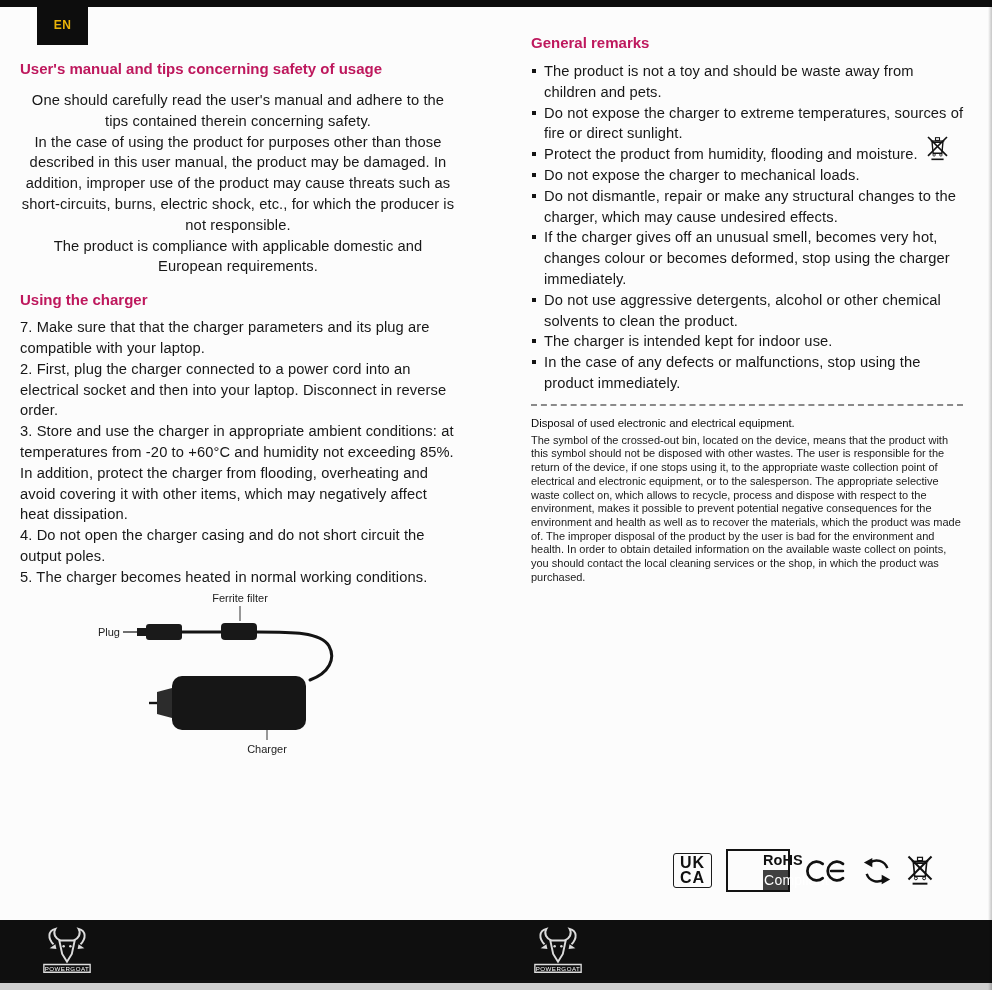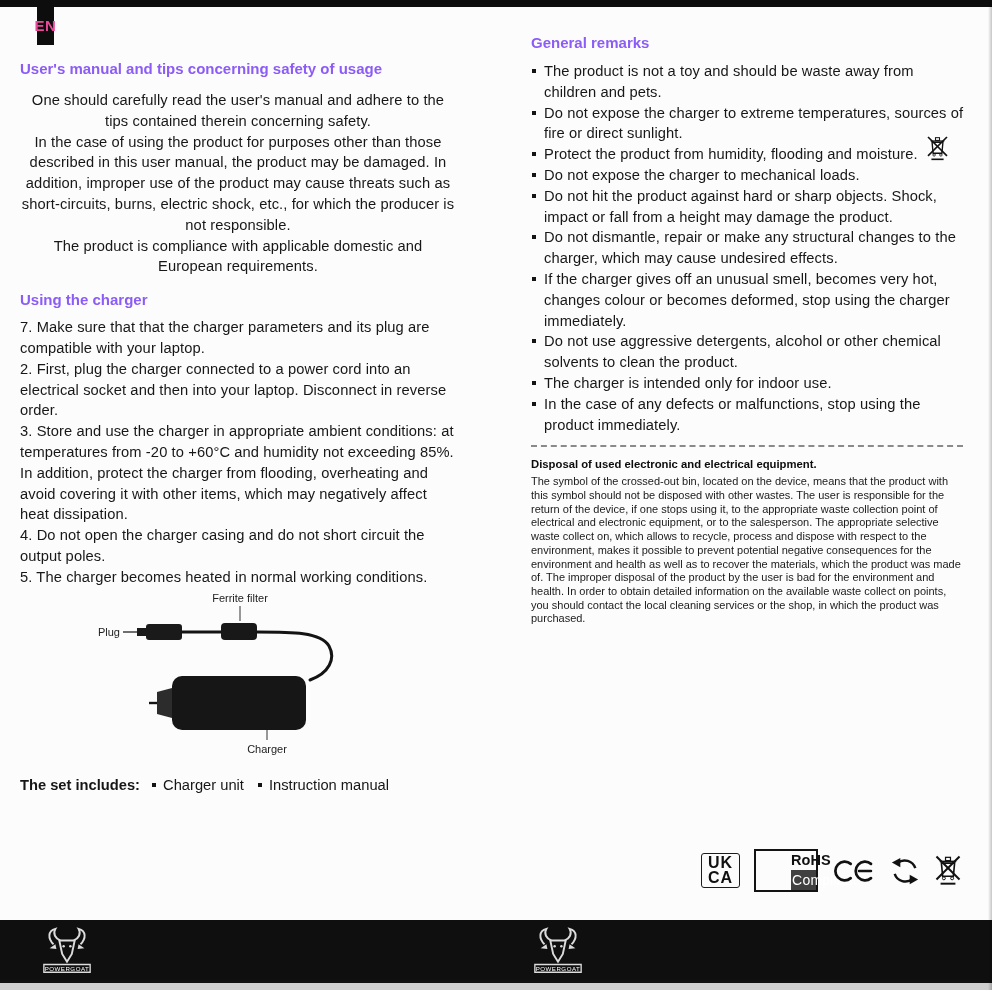--- a/index.html
+++ b/index.html
@@ -8,63 +8,63 @@
     width: 992px; height: 990px;
     background: #e8e8e8;
     font-family: "Liberation Sans", "DejaVu Sans", sans-serif;
   }
   .page {
     position: relative; width: 992px; height: 990px;
     background: #fcfcfc; overflow: hidden; color: #161616;
   }
   .top-strip { position: absolute; top: 0; left: 0; width: 992px; height: 7px; background: #0d0d0d; }
   .en-badge {
-    position: absolute; top: 5px; left: 37px; width: 17px; height: 40px;
-    background: #0d0d0d; color: #ec4899; font-weight: 700; font-size: 15px;
+    position: absolute; top: 5px; left: 37px; width: 51px; height: 40px;
+    background: #0d0d0d; color: #eab308; font-weight: 700; font-size: 12px;
     display: flex; align-items: center; justify-content: center; letter-spacing: 0.5px;
   }
   .right-edge {
     position: absolute; top: 0; right: 0; width: 4px; height: 100%;
     background: linear-gradient(to right, rgba(0,0,0,0), rgba(0,0,0,0.22));
   }
 
-  h2 { font-size: 15px; font-weight: 700; margin: 0; color: #8b5cf6; }
+  h2 { font-size: 15px; font-weight: 700; margin: 0; color: #be185d; }
   .col-left { position: absolute; left: 20px; top: 60px; width: 436px; }
   .col-right { position: absolute; left: 531px; top: 34px; width: 436px; }
 
   .body-text, .num-item, .bullets li {
     font-size: 14.7px; line-height: 20.8px; letter-spacing: 0.1px; color: #171717;
   }
   .body-text { margin: 0; text-align: center; }
   .intro-block { margin-top: 13px; }
   .h-using { margin: 14px 0 9px; }
   .num-item { margin: 0; }
   .h-charger { margin: 11px 0 6px; }
 
   .bullets { list-style: none; margin: 10px 0 0; padding: 0; }
   .bullets li { position: relative; padding-left: 13px; }
   .bullets li::before {
     content: ""; position: absolute; left: 1px; top: 8px;
     width: 4px; height: 4px; background: #141414;
   }
 
   .dashes { width: 432px; border-top: 2px dashed #8a8a8a; margin-top: 10px; }
-  .disposal-heading { font-size: 11.3px; font-weight: 700; margin: 11px 0 5px; color: #0c0c0c; }
+  .disposal-heading { font-size: 11.3px; font-weight: 400; margin: 11px 0 5px; color: #0c0c0c; }
   .small-text { font-size: 11px; line-height: 13.7px; margin: 0; width: 433px; color: #1a1a1a; }
 
   .diagram { display: block; }
   .set-line { margin-top: 13px; font-size: 14.7px; }
   .set-label { font-weight: 700; margin-right: 8px; }
   .set-item { margin-right: 10px; }
   .set-item::before {
     content: ""; display: inline-block; width: 4px; height: 4px;
     background: #141414; margin-right: 7px; vertical-align: 3px;
   }
 
-  .certs { position: absolute; left: 701px; top: 849px; display: flex; align-items: center; gap: 14px; }
+  .certs { position: absolute; left: 673px; top: 849px; display: flex; align-items: center; gap: 14px; }
   .ukca {
     border: 1.5px solid #1c1c1c; border-radius: 3px; padding: 2px 6px;
     display: flex; flex-direction: column; align-items: center;
   }
   .ukca span { font-size: 16px; font-weight: 800; line-height: 14.5px; letter-spacing: 1px; color: #101010; }
   .rohs { border: 2px solid #131313; width: 64px; text-align: center; background: #fcfcfc; padding-left: 35px; }
   .rohs-name { display: block; font-size: 14.5px; font-weight: 800; padding: 1px 0 2px; color: #101010; }
   .rohs-sub { display: block; background: #404040; color: #fff; font-size: 14px; padding: 2px 1px; letter-spacing: 0.2px; }
 
   .bottom-bar { position: absolute; left: 0; top: 920px; width: 992px; height: 63px; background: #0f0f0f; }
@@ -119,39 +119,33 @@
 
       <path d="M 137 104 L 152 100 L 152 130 L 137 126 Z" fill="#2c2c2c"></path>
       <line x1="129" y1="115" x2="137" y2="115" stroke="#141414" stroke-width="2.4"></line>
 
       <rect x="152" y="88" width="134" height="54" rx="10" fill="#161616"></rect>
 
       <line x1="247" y1="142" x2="247" y2="152" stroke="#333" stroke-width="1"></line>
       <text x="247" y="165" text-anchor="middle" font-size="11" fill="#222">Charger</text>
     </svg>
 
-    <div class="set-line">
-      <span class="set-label">The set includes:</span>
-      <span class="set-item">Charger unit</span>
-      <span class="set-item">Instruction manual</span>
-    </div>
   </section>
 
   <section class="col-right">
     <h2>General remarks</h2>
     <ul class="bullets">
       <li>The product is not a toy and should be waste away from children and pets.</li>
       <li>Do not expose the charger to extreme temperatures, sources of fire or direct sunlight.</li>
       <li>Protect the product from humidity, flooding and moisture.</li>
       <li>Do not expose the charger to mechanical loads.</li>
-      <li>Do not hit the product against hard or sharp objects. Shock, impact or fall from a height may damage the product.</li>
       <li>Do not dismantle, repair or make any structural changes to the charger, which may cause undesired effects.</li>
       <li>If the charger gives off an unusual smell, becomes very hot, changes colour or becomes deformed, stop using the charger immediately.</li>
       <li>Do not use aggressive detergents, alcohol or other chemical solvents to clean the product.</li>
-      <li>The charger is intended only for indoor use.</li>
+      <li>The charger is intended kept for indoor use.</li>
       <li>In the case of any defects or malfunctions, stop using the product immediately.</li>
     </ul>
 
     <div class="dashes"></div>
 
     <h3 class="disposal-heading">Disposal of used electronic and electrical equipment.</h3>
     <p class="small-text">The symbol of the crossed-out bin, located on the device, means that the product with this symbol should not be disposed with other wastes. The user is responsible for the return of the device, if one stops using it, to the appropriate waste collection point of electrical and electronic equipment, or to the salesperson. The appropriate selective waste collect on, which allows to recycle, process and dispose with respect to the environment, makes it possible to prevent potential negative consequences for the environment and health as well as to recover the materials, which the product was made of. The improper disposal of the product by the user is bad for the environment and health. In order to obtain detailed information on the available waste collect on points, you should contact the local cleaning services or the shop, in which the product was purchased.</p>
   </section>
 
   <div class="weee-mini">

